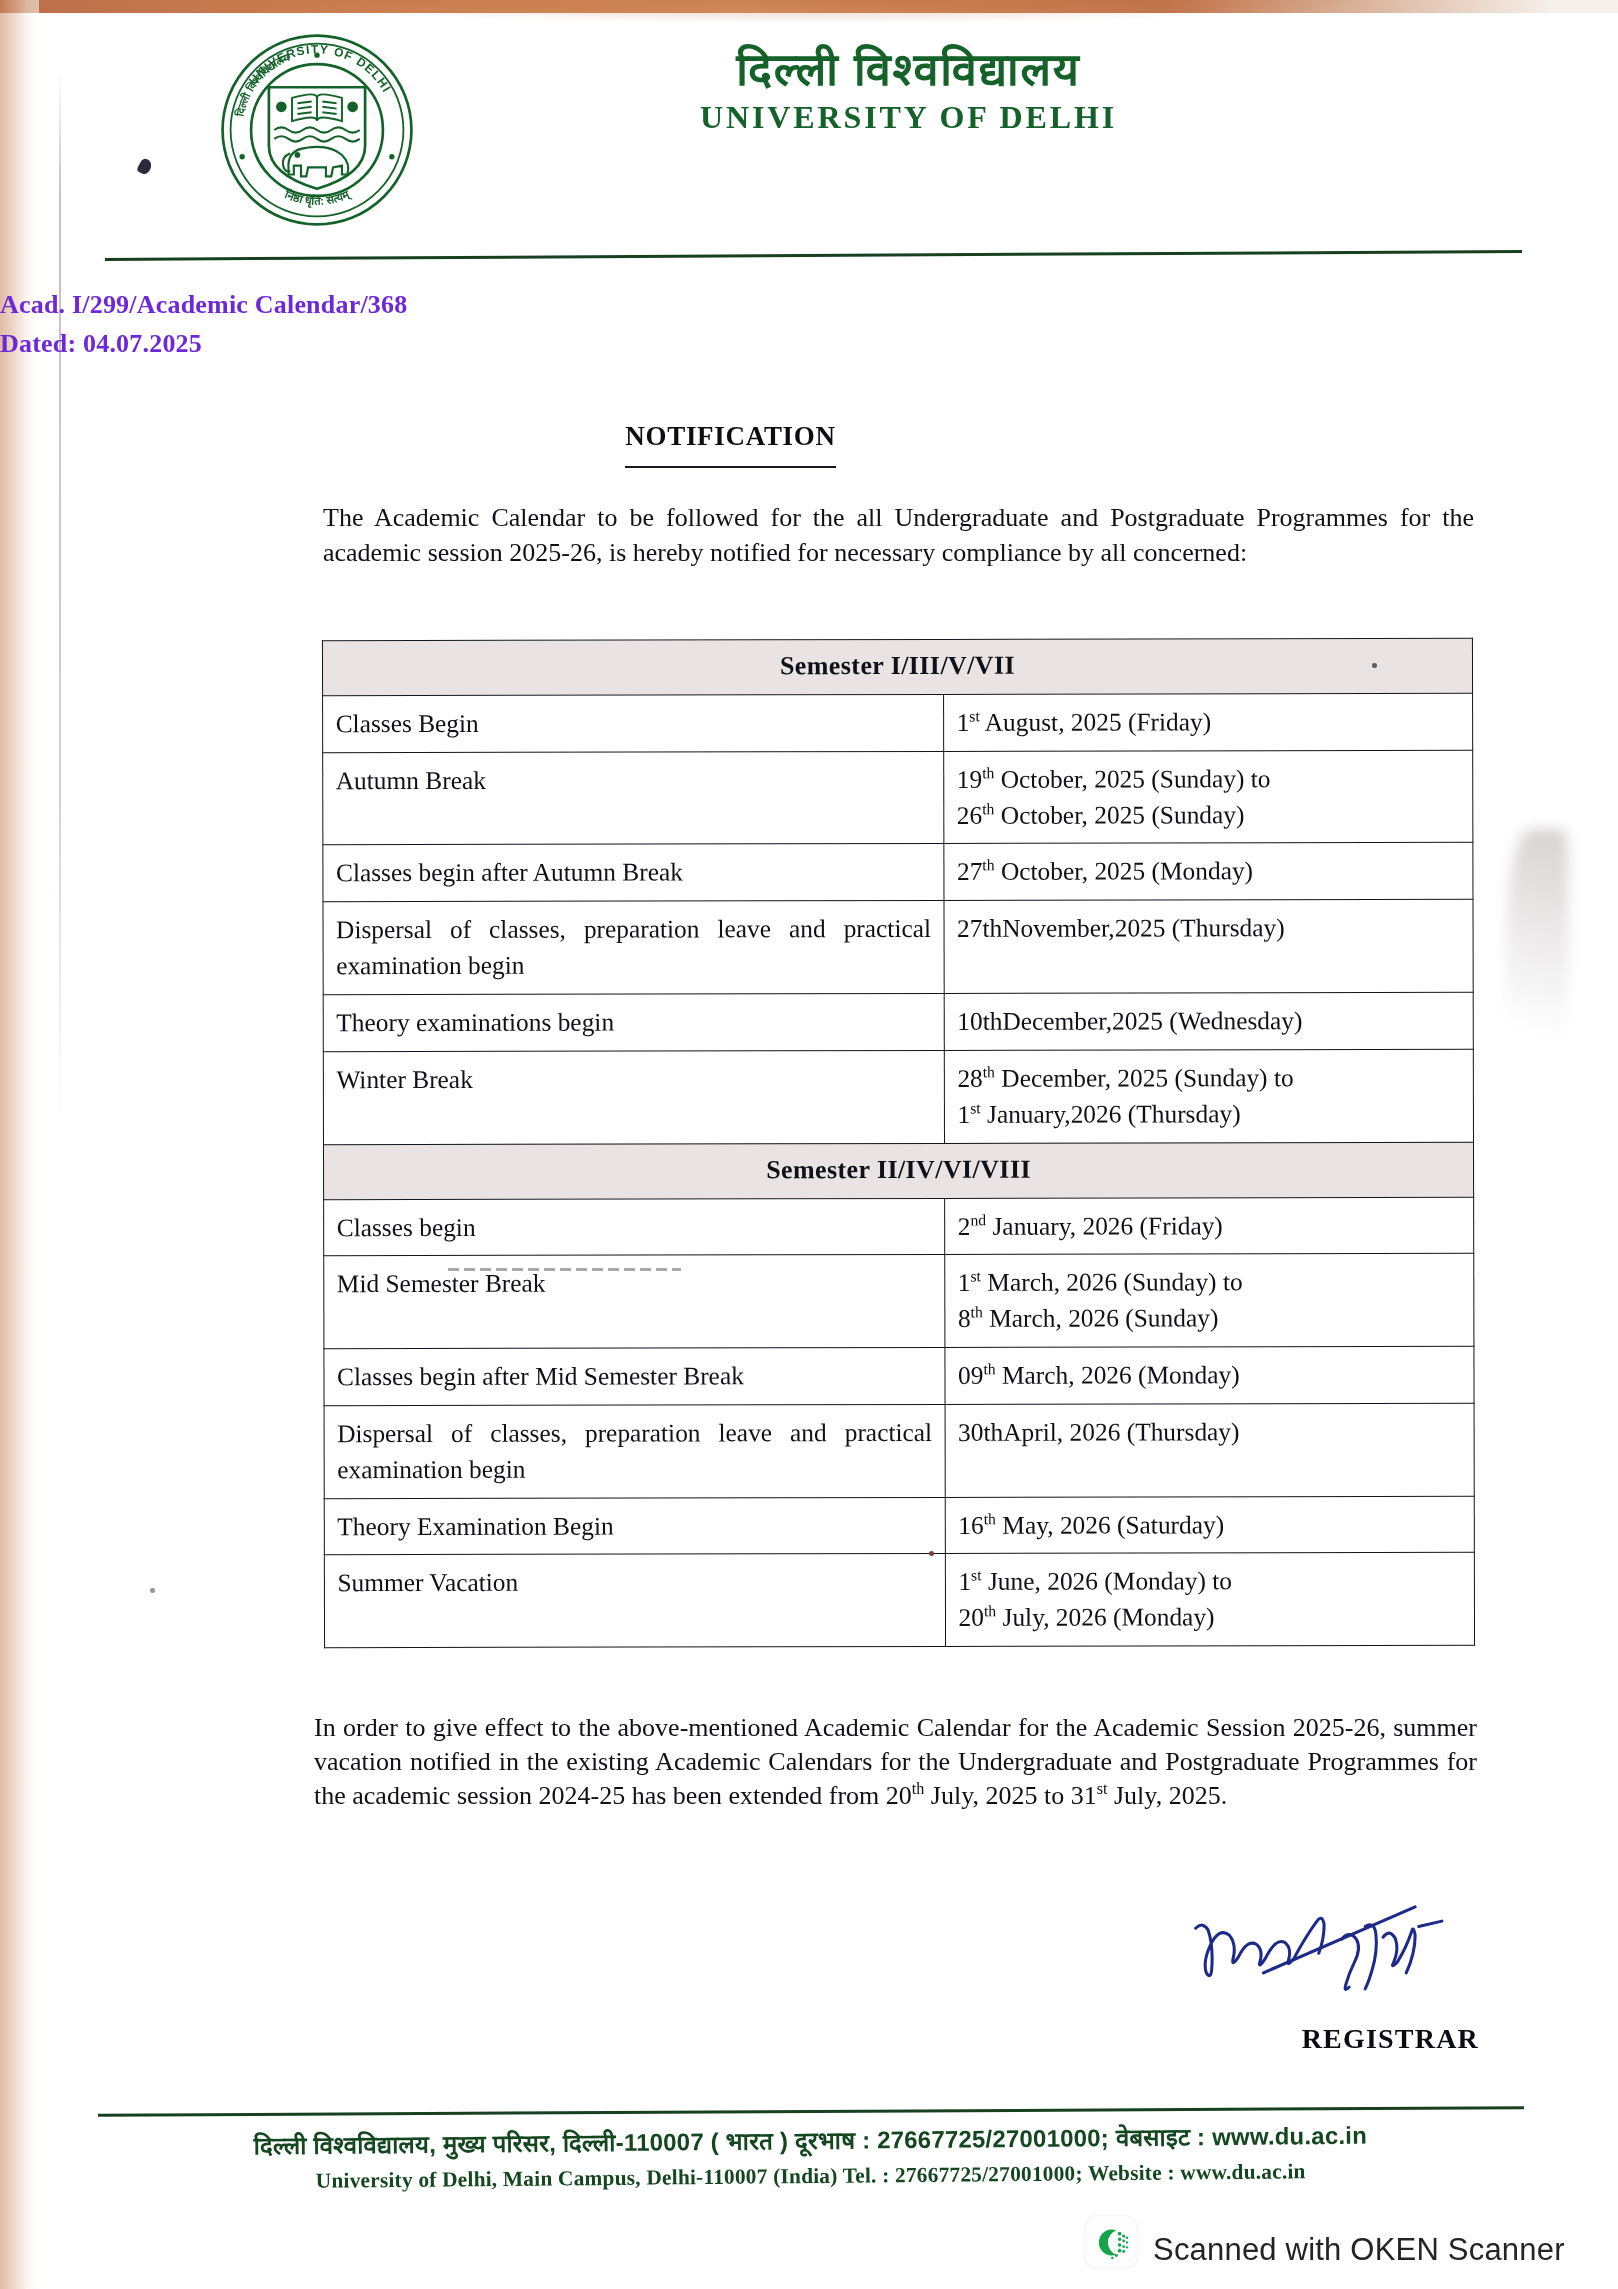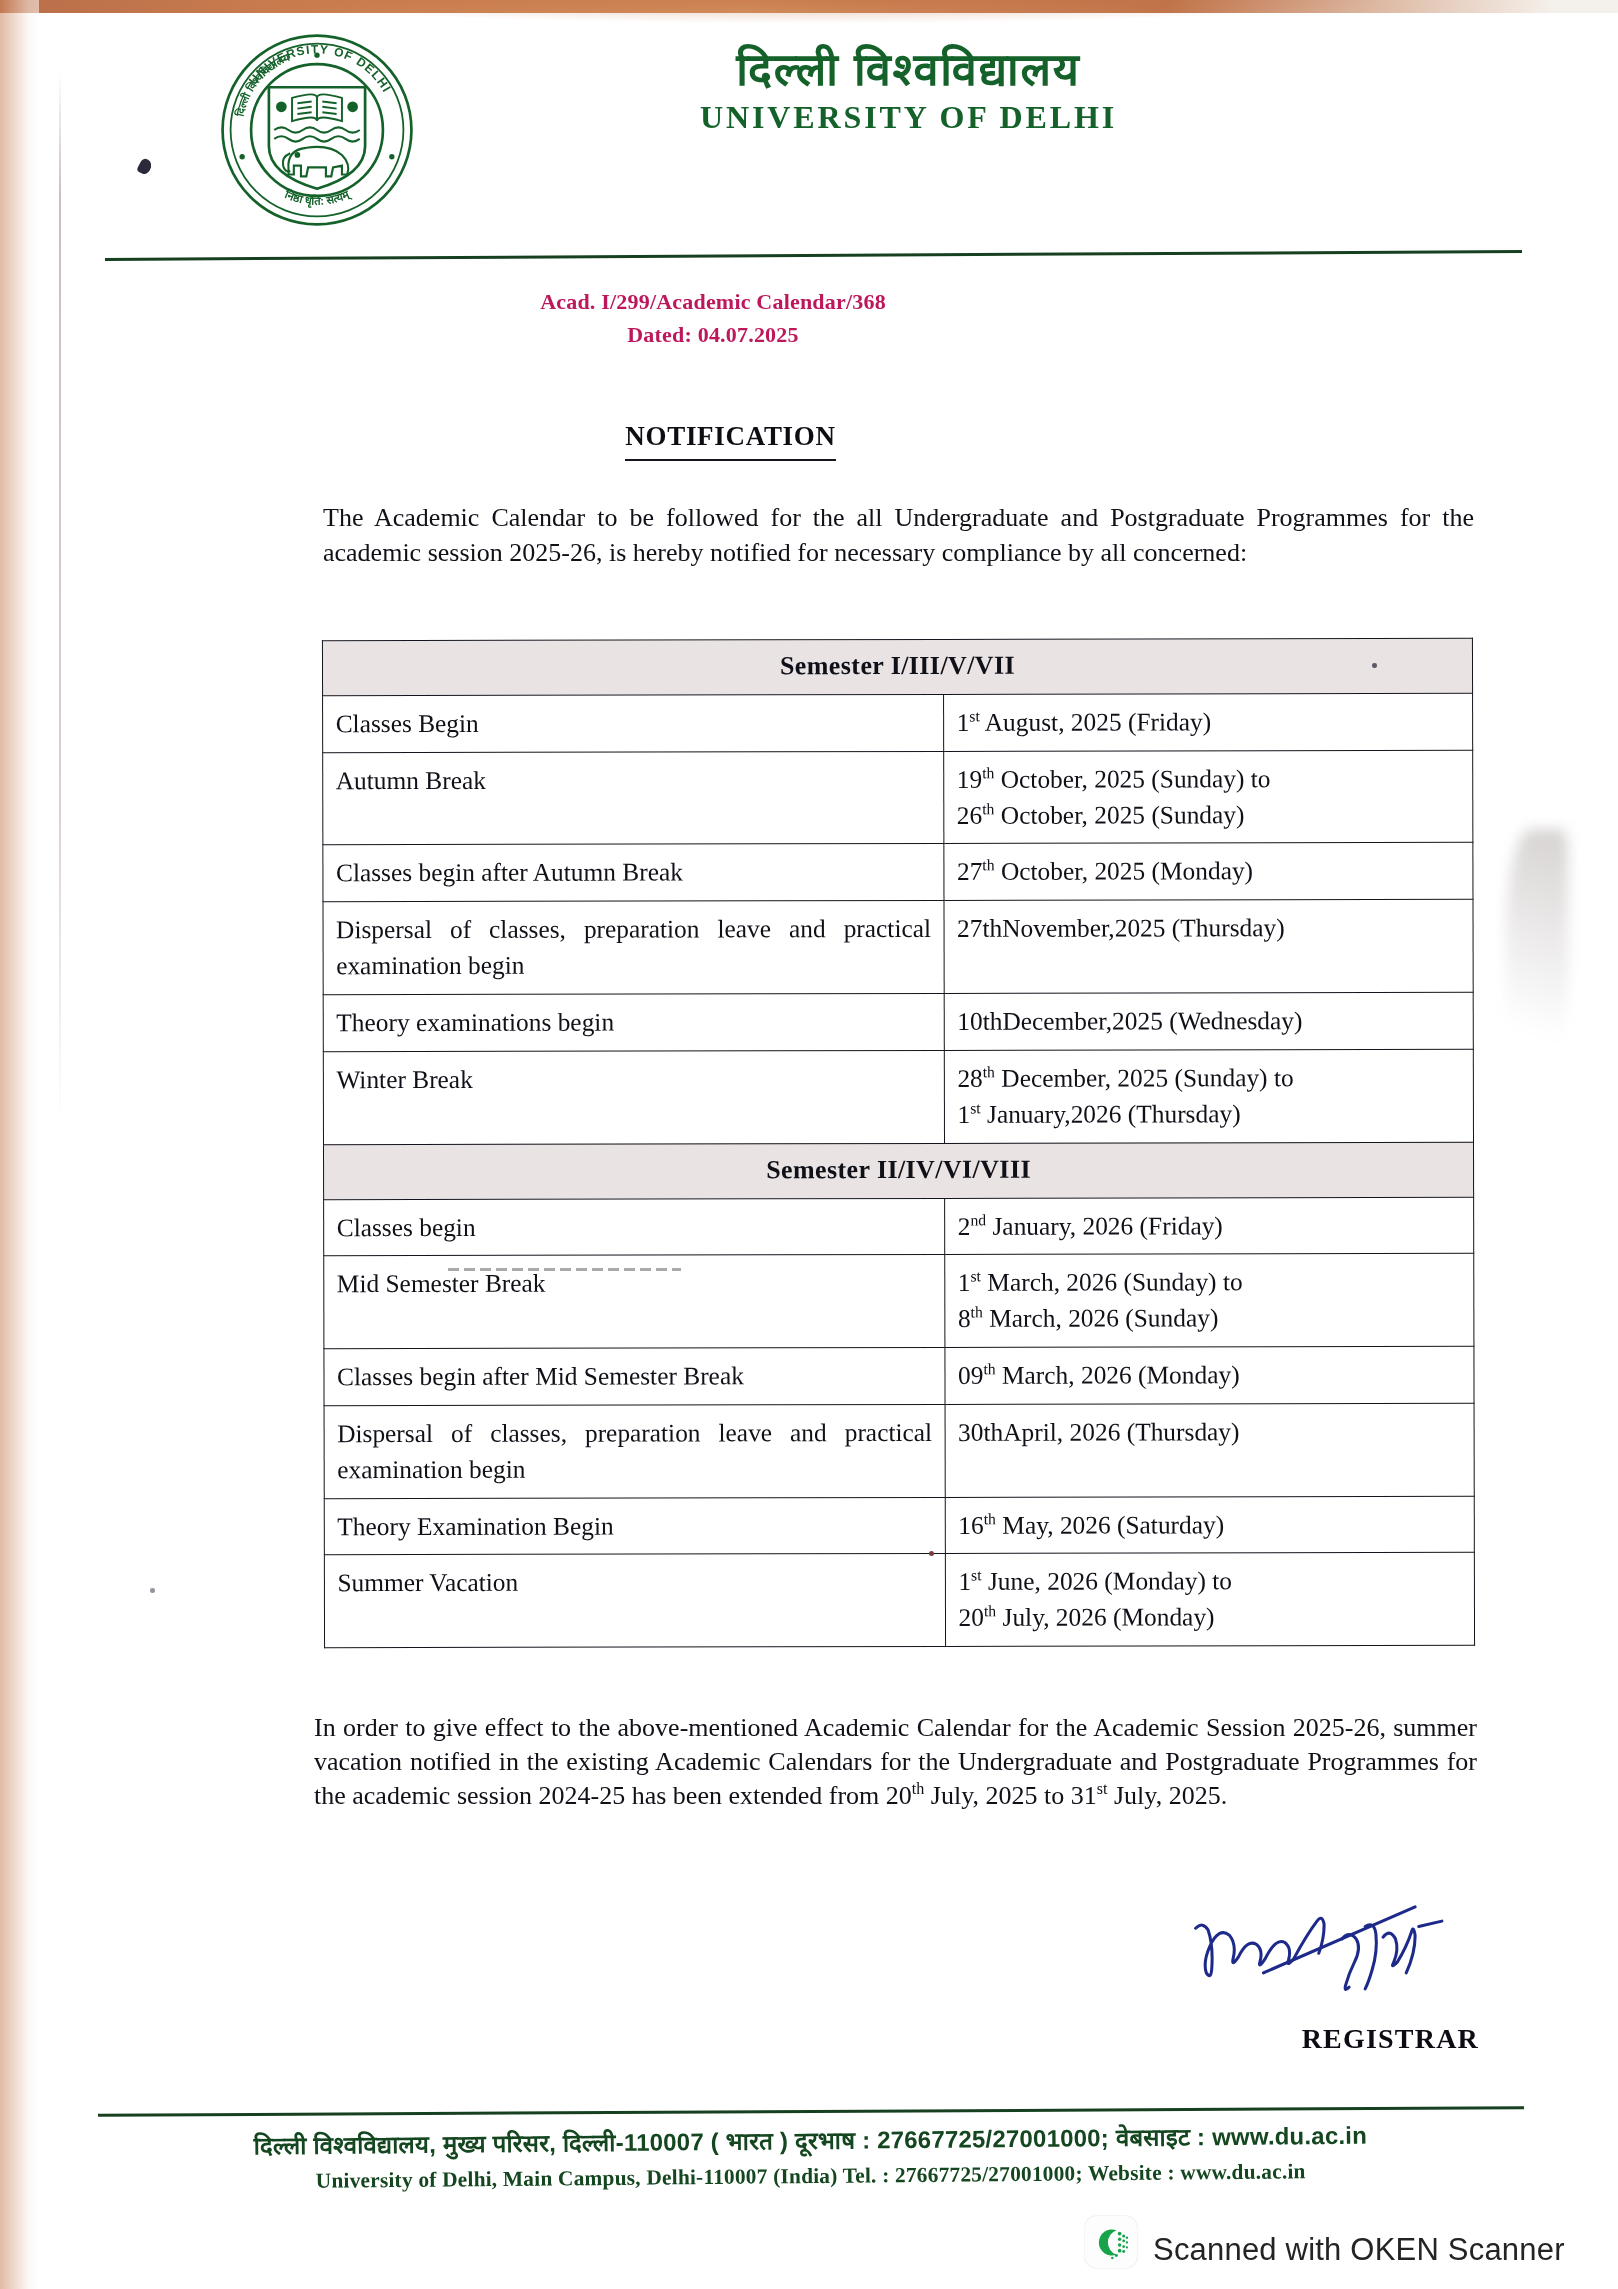--- a/index.html
+++ b/index.html
@@ -100,42 +100,42 @@
     width: 1417px; height: 2.7px;
     background: #16401f;
     transform: rotate(-0.32deg);
   }
 
   
   .refblock {
     position: absolute;
     left: 0; top: 285px;
     width: 1426px;
-    text-align: center;
-    font-weight: bold;
-    font-size: 22px;
-    color: #be185d;
+    text-align: left;
+    font-weight: bold;
+    font-size: 26px;
+    color: #6d28d9;
     line-height: 1.5;
     letter-spacing: 0.2px;
   }
 
   
   .notif-title {
     position: absolute;
     left: 0; top: 421px;
     width: 1461px;
     text-align: center;
     font-size: 27px;
     font-weight: bold;
     letter-spacing: 0.7px;
     color: #0d0d14;
   }
   .notif-title span {
     border-bottom: 2.7px solid #16161f;
-    padding-bottom: 8px;
+    padding-bottom: 15px;
   }
 
   
   .para {
     position: absolute;
     font-size: 26px;
     line-height: 1.33;
     color: #101018;
     text-align: justify;
     text-justify: inter-word;

